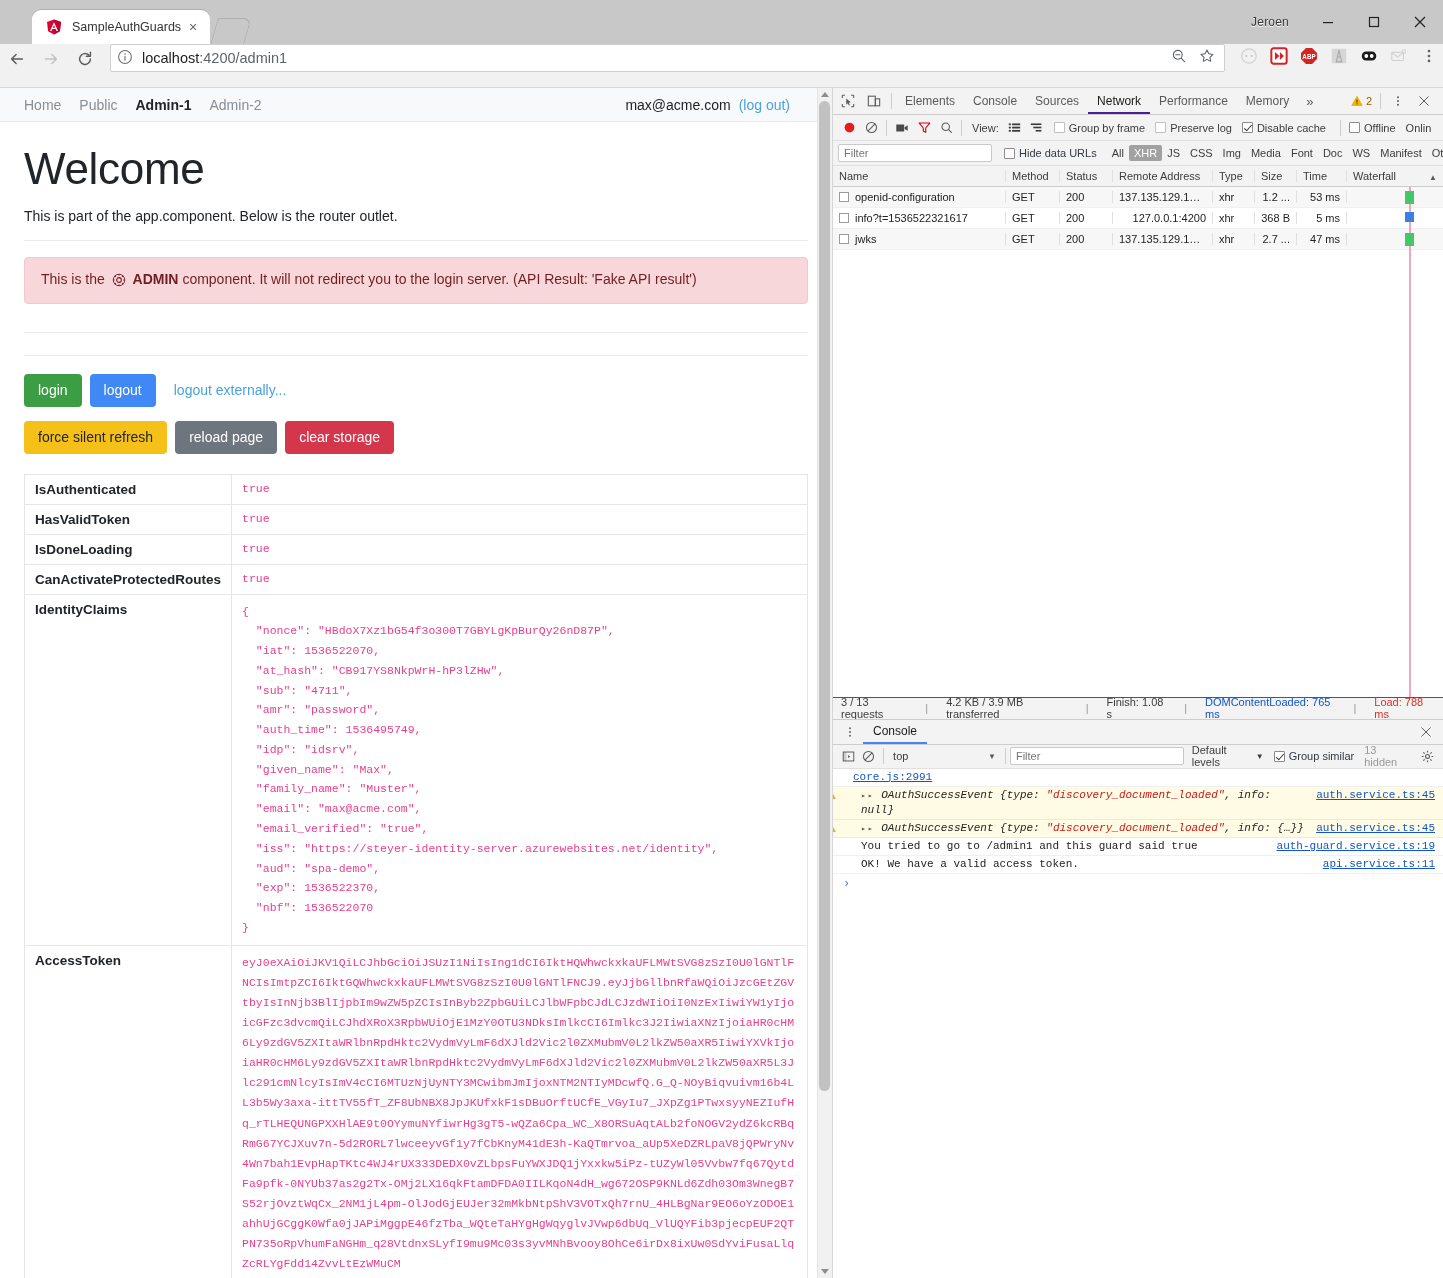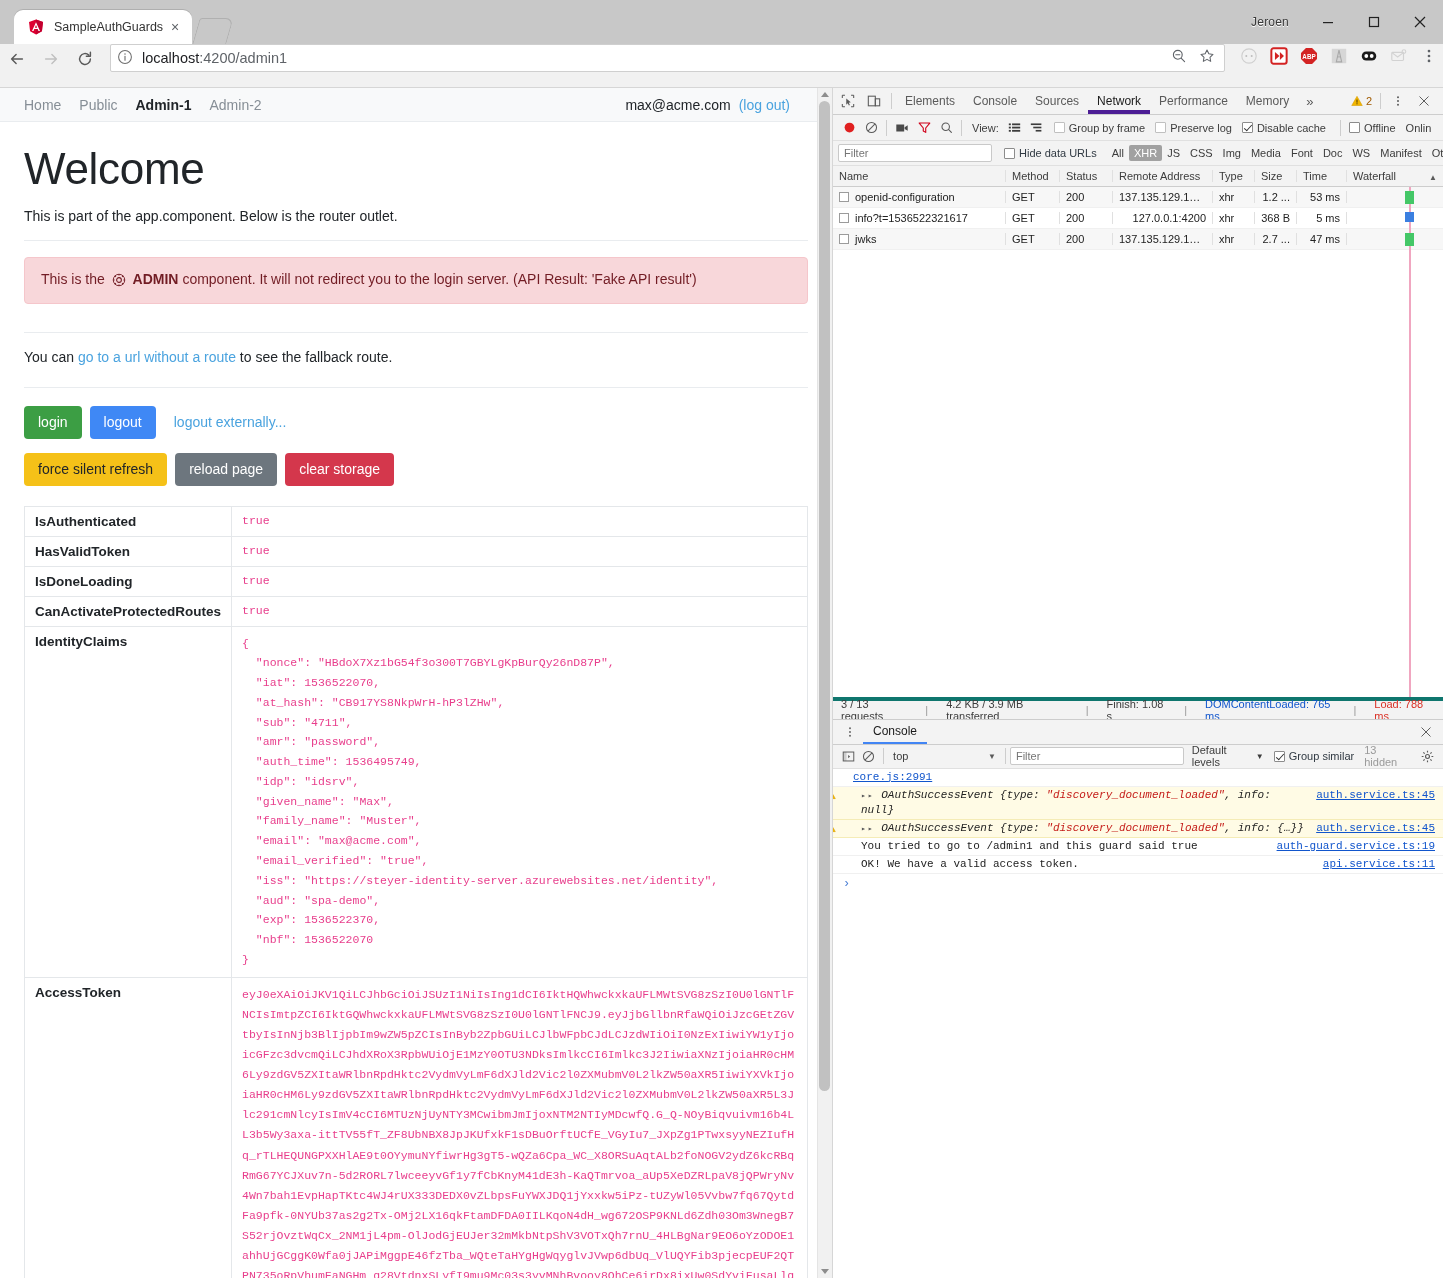--- a/index.html
+++ b/index.html
@@ -13,21 +13,21 @@
   }
 
   
   #window { width:1443px; height:1278px; position:relative; background:#c2c2c2; }
 
   
   .titlebar {
     height:44px; background:#c8c8c8; position:relative;
     display:flex; align-items:flex-end;
   }
-  .tabstrip { display:flex; align-items:flex-end; height:44px; padding-left:14px; flex:1; }
+  .tabstrip { display:flex; align-items:flex-end; height:44px; padding-left:32px; flex:1; }
   .tab {
     position:relative; height:34px; min-width:178px; max-width:178px;
     background:#ffffff; border-radius:9px 9px 0 0;
     display:flex; align-items:center; padding:0 8px 0 14px;
     box-shadow:0 -1px 0 rgba(0,0,0,.12);
   }
   .tab .favicon { width:16px; height:16px; margin-right:10px; flex:none; }
   .tab .tabtitle {
     font-size:12.5px; color:#333; white-space:nowrap; overflow:hidden;
     text-overflow:ellipsis; flex:1;
@@ -163,21 +163,21 @@
   }
   .dt-iconbtn {
     width:26px;height:24px;display:flex;align-items:center;justify-content:center;
     color:#5a5a5a;
   }
   .dt-vsep { width:1px; height:16px; background:#cdcdcd; margin:0 4px; }
   .dt-tab {
     padding:0 9px; height:26px; line-height:26px; color:#5a5a5a; font-size:12px;
     white-space:nowrap;
   }
-  .dt-tab.active { color:#1a1a1a; border-bottom:4px solid #4c1d95; }
+  .dt-tab.active { color:#1a1a1a; border-bottom:2px solid #4c1d95; }
   .dt-more { padding:0 8px; color:#5a5a5a; font-size:13px; }
   .dt-right { margin-left:auto; display:flex; align-items:center; padding-right:4px; }
   .warn-count { display:flex;align-items:center;gap:3px; color:#a05a00; font-size:11px; margin-right:4px;}
 
   .dt-toolbar {
     height:26px; display:flex; align-items:center; gap:0;
     border-bottom:1px solid #e0e0e0; background:#f3f3f3; padding:0 5px;
     font-size:11px; color:#3c3c3c;
   }
   .tb-ico { width:22px;height:22px;display:flex;align-items:center;justify-content:center; }
@@ -229,21 +229,21 @@
   }
   .net-row:nth-child(odd) { background:#f7f7f7; }
   .net-row .c-name { display:flex; align-items:center; gap:6px; }
   .rowbox { width:10px;height:10px;border:1px solid #9b9b9b;background:#fff;flex:none; }
   .net-body { flex:1; overflow:hidden; position:relative; background:#fff; }
   .wf-line { position:absolute; left:71px; top:0; bottom:0; width:2px; background:#f0a6c0; }
   .wf-bar { position:absolute; width:9px; height:13px; top:4px; }
 
   .net-status {
     height:22px; display:flex; align-items:center; gap:16px; padding:0 8px;
-    background:#f3f3f3; border-top:4px solid #0f766e; font-size:11px; color:#3c3c3c;
+    background:#f3f3f3; border-top:1px solid #0f766e; font-size:11px; color:#3c3c3c;
   }
   .net-status .sep { color:#9a9a9a; margin:0 2px; }
   .net-status .dcl { color:#1155cc; }
   .net-status .load { color:#d93025; }
 
   
   .drawer-tabbar {
     height:26px; display:flex; align-items:center;
     background:#f3f3f3; border-top:1px solid #cdcdcd; border-bottom:1px solid #cdcdcd;
     padding:0 4px;
@@ -445,21 +445,20 @@
                 <path d="M10 1.4v2.3M10 16.3v2.3M1.4 10h2.3M16.3 10h2.3M3.9 3.9l1.6 1.6M14.5 14.5l1.6 1.6M16.1 3.9l-1.6 1.6M5.5 14.5l-1.6 1.6"></path>
               </g>
             </svg>
           </span>
           <b>ADMIN</b>
           <span>component. It will not redirect you to the login server. (API Result: 'Fake API result')</span>
         </div>
 
         <hr class="sep" style="margin-top:28px">
 
-        <p class="fallback" style="margin-top:0"><span>You can </span><a href="#">go to a url without a route</a><span> to see the fallback route.</span></p>
 
         <hr class="sep" style="margin-top:22px;margin-bottom:18px">
 
         <div class="btnrow">
           <button class="btn btn-green">login</button>
           <button class="btn btn-blue">logout</button>
           <a href="#" class="linkbtn">logout externally...</a>
         </div>
 
         <div class="btnrow" style="margin-top:14px">

